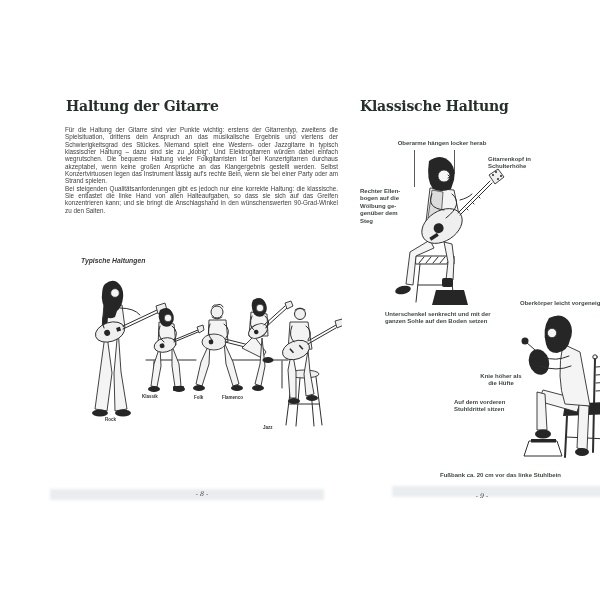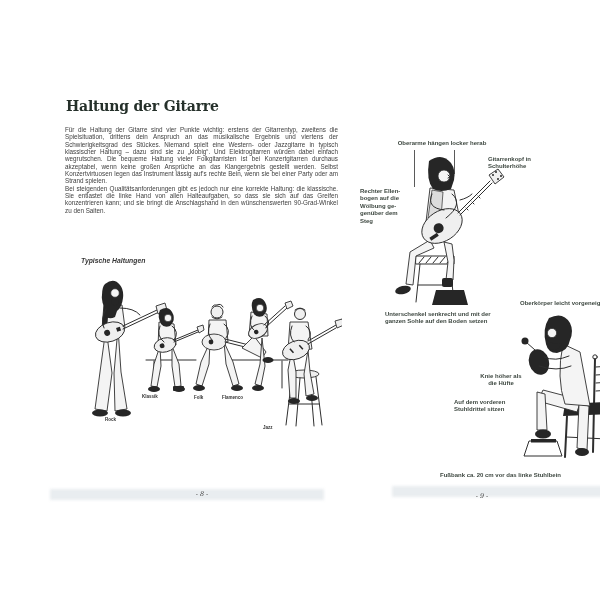--- a/index.html
+++ b/index.html
@@ -141,20 +141,21 @@
     <div class="abs fig-label" style="left:63px;top:417px;">Rock</div>
     <div class="abs fig-label" style="left:100px;top:394px;">Klassik</div>
     <div class="abs fig-label" style="left:152px;top:395px;">Folk</div>
     <div class="abs fig-label" style="left:180px;top:395px;">Flamenco</div>
     <div class="abs fig-label" style="left:221px;top:425px;">Jazz</div>
 
     <div class="abs pagenum" style="left:140px;top:490px;">- 8 -</div>
   </div>
 
   <div class="abs" style="left:300px;top:0;width:300px;height:600px;">
+    <div class="abs page-title" style="left:18px;top:98px;">Klassische Haltung</div>
 
     <div class="abs annot center" style="left:50px;top:140px;width:100px;">Oberarme hängen locker herab</div>
     <div class="abs leader-v" style="left:72px;top:150px;height:37px;"></div>
     <div class="abs leader-v" style="left:112px;top:150px;height:24px;"></div>
     <div class="abs annot" style="left:146px;top:156px;">Gitarrenkopf in
 Schulterhöhe</div>
     <div class="abs leader-v" style="left:152px;top:173px;height:10px;"></div>
     <div class="abs annot" style="left:18px;top:188px;">Rechter Ellen-
 bogen auf die
 Wölbung ge-

